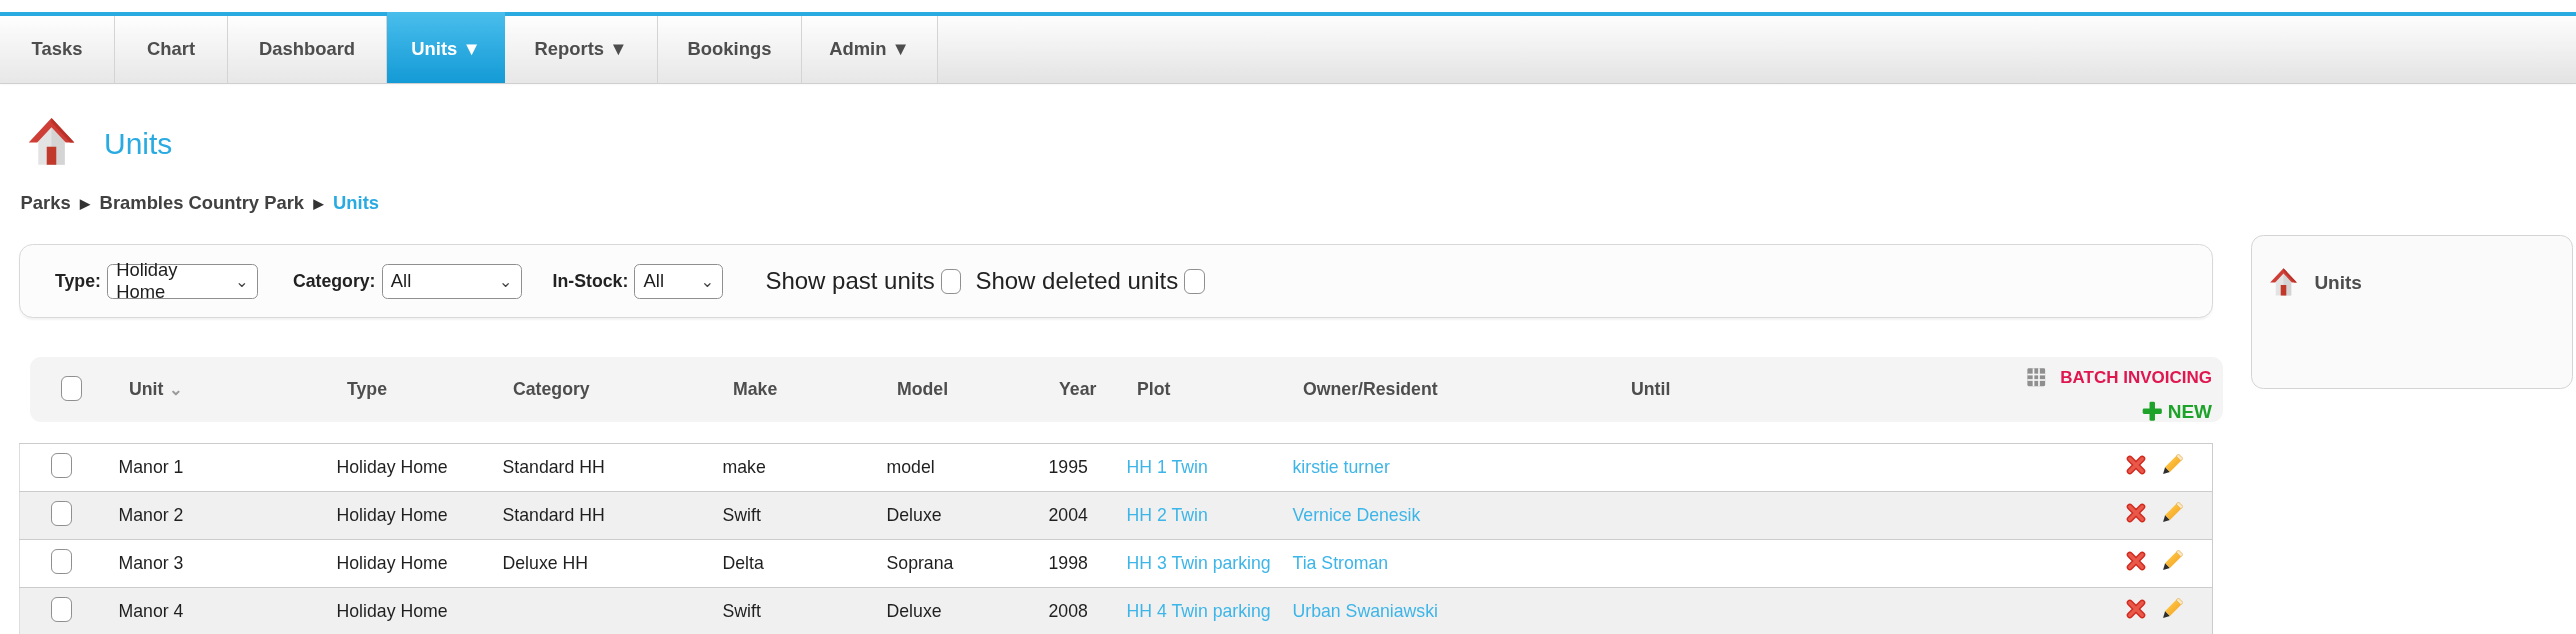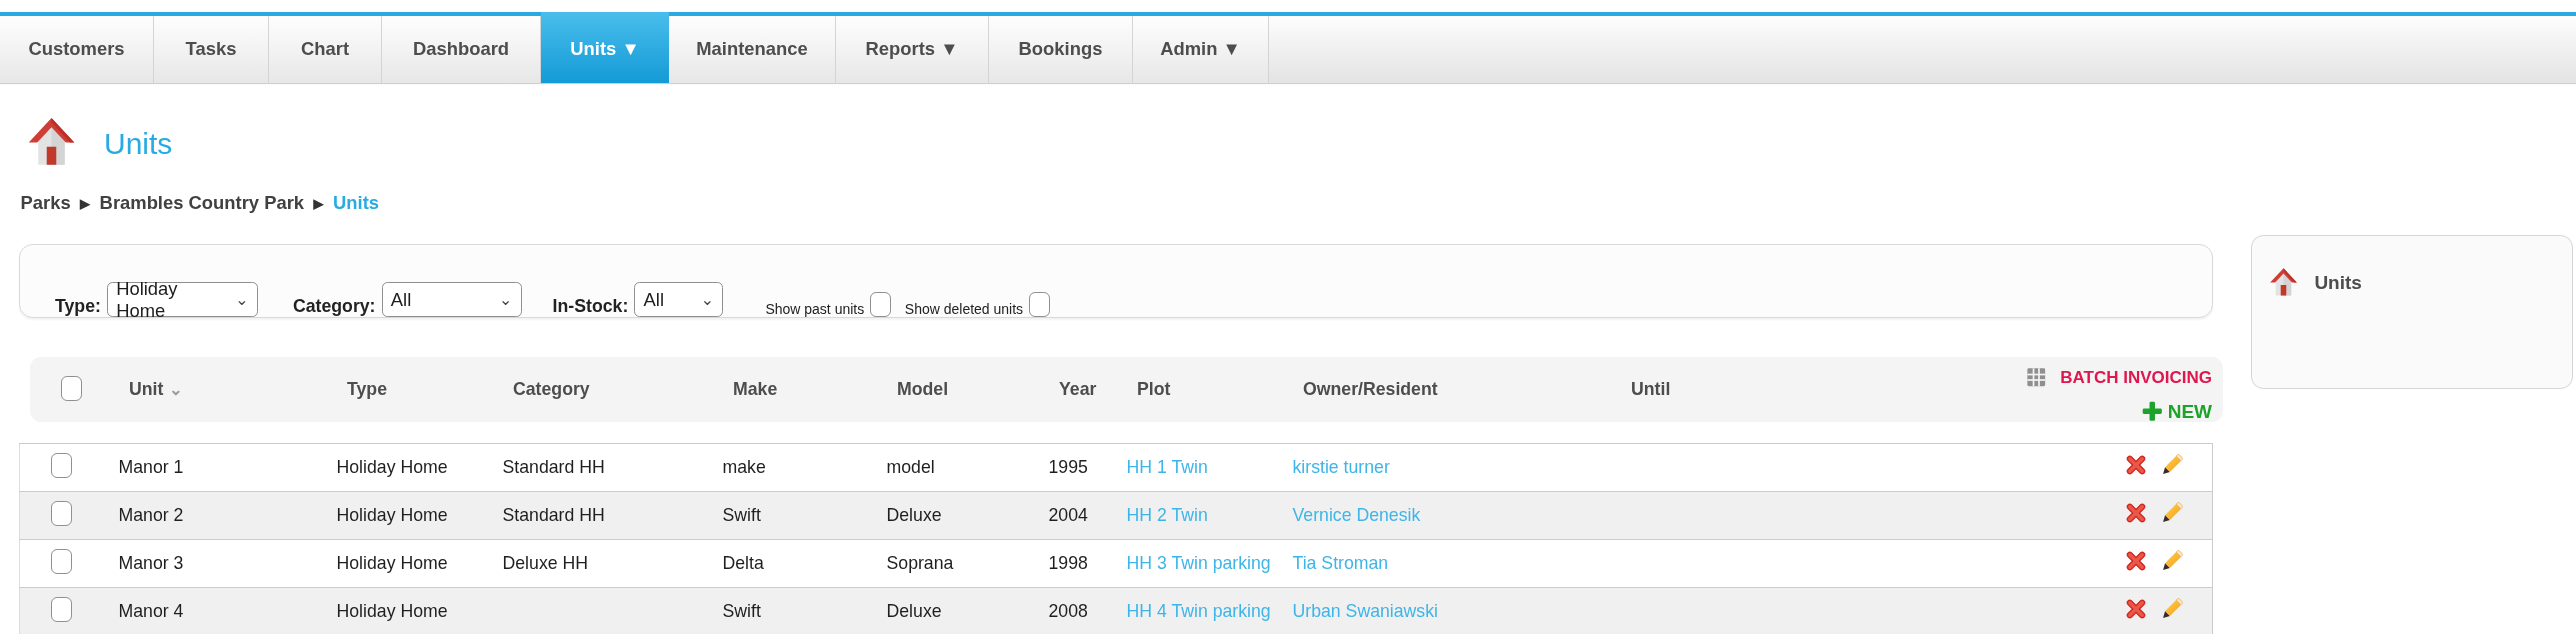--- a/index.html
+++ b/index.html
@@ -45,25 +45,25 @@
     font-size: 18.4px; font-weight: bold; color: #414141;
     display: flex; align-items: center; gap: 9.5px;
   }
   .crumb-sep { font-size: 13px; color: #333; padding-top: 1.4px; }
   .crumb-active { color: #29abe2; }
 
   
   .filter-bar {
     position: absolute; left: 19px; top: 244px; width: 2194px; height: 74px;
     background: #fcfcfc; border: 1.4px solid #d9d9d9; border-radius: 13.6px;
-    display: flex; align-items: flex-end; padding-left: 35px;
+    display: flex; align-items: center; padding-left: 35px;
     box-shadow: 0 1.4px 2px rgba(0,0,0,0.05);
   }
   .f-label { font-size: 17.7px; font-weight: bold; color: #222; margin-right: 6.1px; }
-  .f-check-label { font-size: 14px; color: #222; margin-right: 6.1px; }
+  .f-check-label { font-size: 24px; color: #222; margin-right: 6.1px; }
   .select {
     height: 35px; background: #fff; border: 1.4px solid #8f8f8f; border-radius: 5.5px;
     display: inline-flex; align-items: center; justify-content: space-between;
     font-size: 18.4px; color: #1d1d1d; padding: 0 8.2px 0 8.2px; cursor: pointer;
   }
   .select .chev { font-size: 16.4px; color: #444; margin-left: 6.8px; }
   input[type="checkbox"] {
     appearance: none; -webkit-appearance: none;
     width: 20.5px; height: 25px; border: 1.4px solid #8f8f8f; border-radius: 6.1px;
     background: #fff; cursor: pointer; flex-shrink: 0;
@@ -167,26 +167,24 @@
       <rect x="11" y="1" width="8" height="28" rx="2" fill="#1ea32a"></rect>
       <rect x="1" y="11" width="28" height="8" rx="2" fill="#1ea32a"></rect>
     </g>
   </defs>
 </svg>
 
 <div class="topbar">
   <div class="top-white"></div>
   <div class="accent-strip"></div>
   <div class="tabs">
-    <div class="tab" style="width:154px">Customers</div>
     <div class="tab" style="width:115px">Tasks</div>
     <div class="tab" style="width:113px">Chart</div>
     <div class="tab" style="width:159px">Dashboard</div>
-    <div class="tab active" style="width:128px">Units ▼</div>
-    <div class="tab" style="width:167px">Maintenance</div>
+    <div class="tab active" style="width:118px">Units ▼</div>
     <div class="tab" style="width:153px">Reports ▼</div>
     <div class="tab" style="width:144px">Bookings</div>
     <div class="tab" style="width:136px">Admin ▼</div>
   </div>
 </div>
 
 <svg class="home-icon-big" width="53" height="53" viewBox="0 0 100 100">
     <use href="#home-shape"></use>
   </svg>
 <h1 class="page-title">Units</h1>

